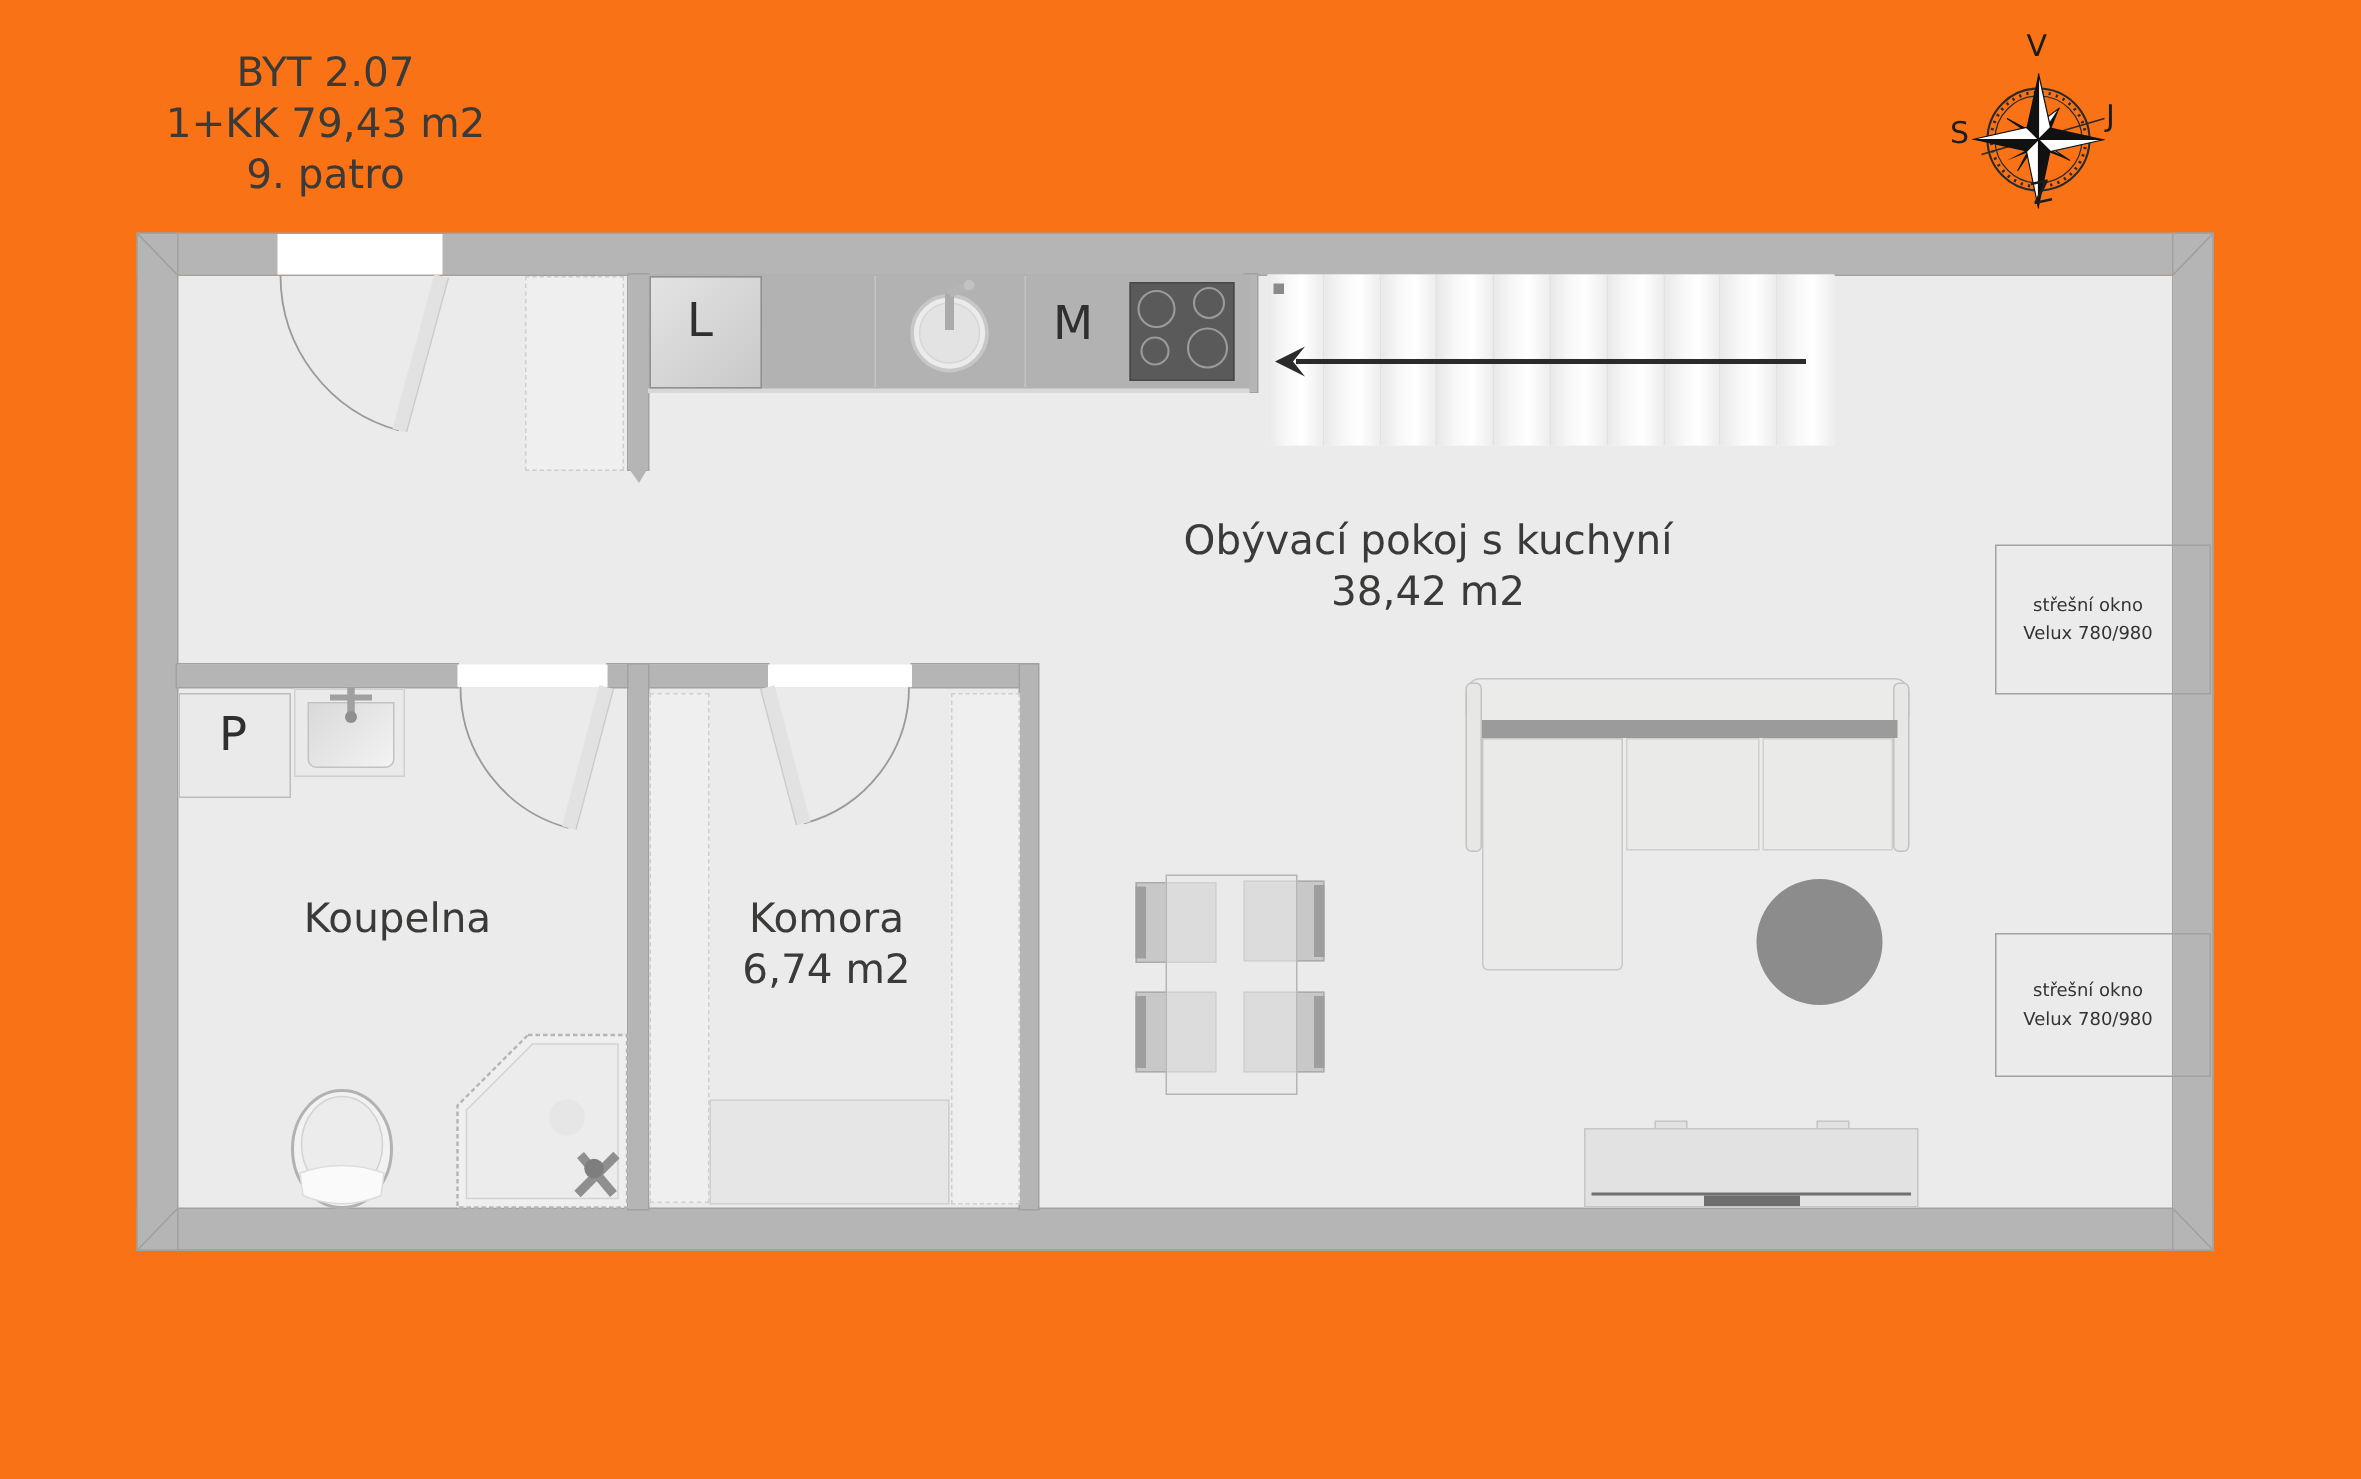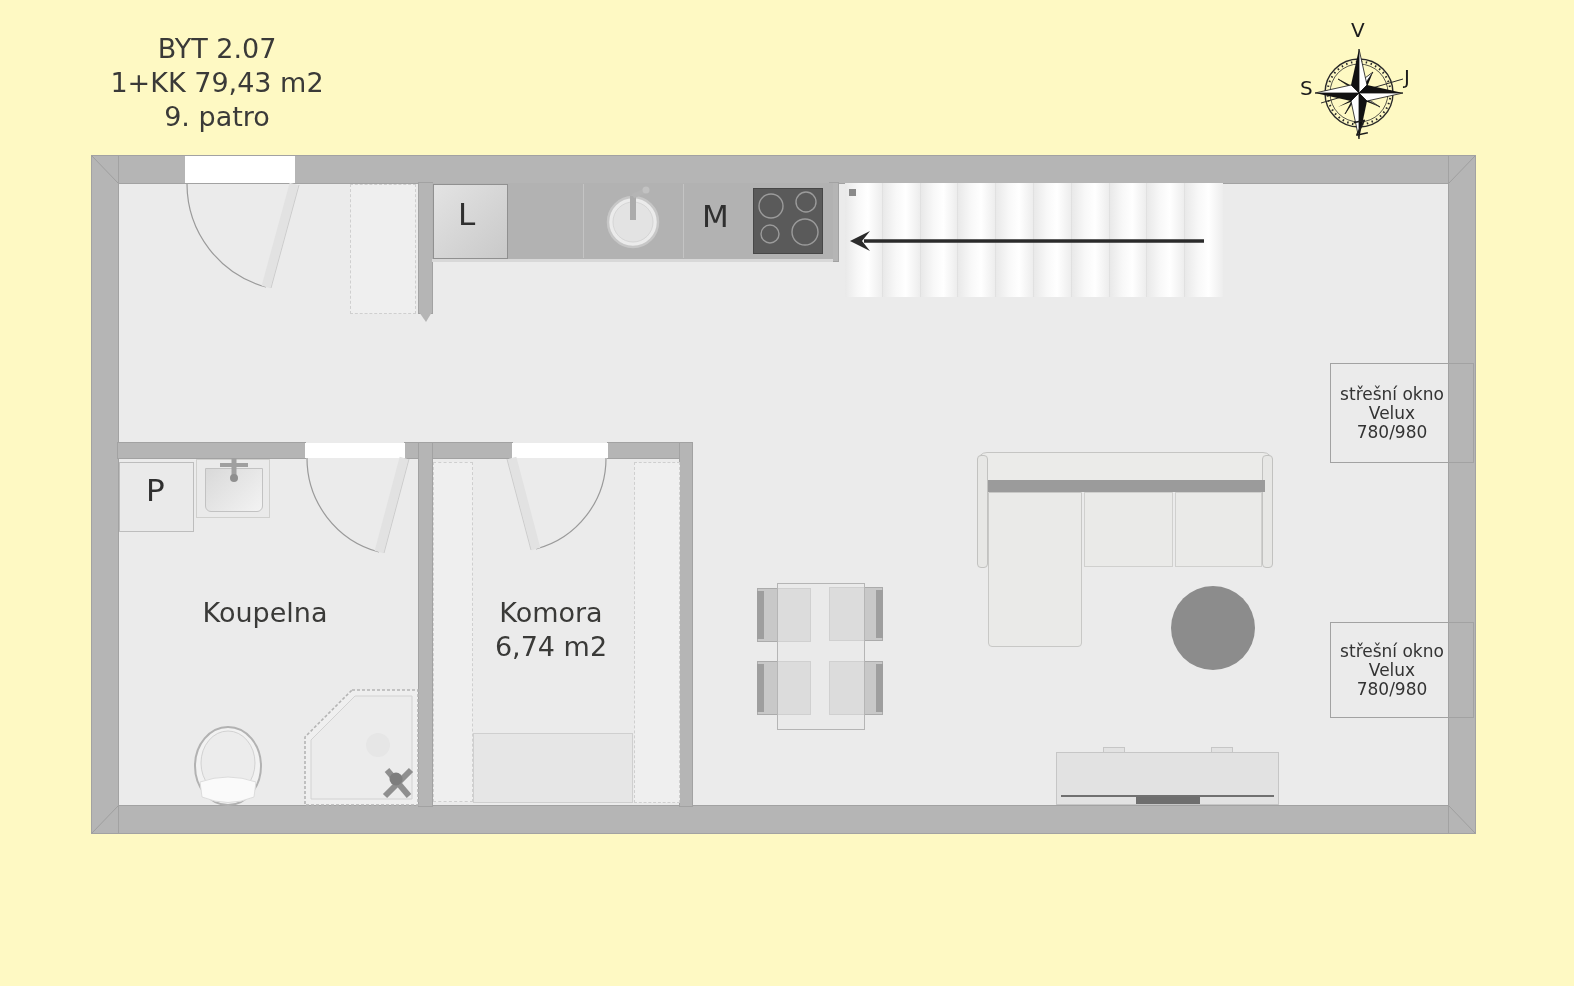--- a/index.html
+++ b/index.html
@@ -1,28 +1,28 @@
 <!DOCTYPE html>
 <html style="--wall: #b5b5b5; --line: #a2a2a2; --floor: #ebebeb; --counter: #b2b2b2; --cooktop: #5a5a5a; --rug: #8c8c8c; --text: #3a3a38; --arrow: #2b2b2b;"><head>
 <meta charset="utf-8">
 <style>
   html,body{margin:0;padding:0;background:#ffffff;}
-  #plan{position:relative;width:1574px;height:986px;background:#fef9c3;overflow:hidden;
+  #plan{position:relative;width:1574px;height:986px;background:#f97316;overflow:hidden;
         font-family:"DejaVu Sans","Liberation Sans",sans-serif;color:var(--text,#3a3a38);}
   .abs{position:absolute;}
   .wall{position:absolute;background:var(--wall,#b5b5b5);outline:1px solid var(--line,#a2a2a2);z-index:2;}
   .gap{position:absolute;background:#ffffff;z-index:3;}
   .floor{position:absolute;background:var(--floor,#ebebeb);z-index:1;}
   .furn{position:absolute;background:#eaeaea;border:1px solid #bdbdbd;z-index:3;box-sizing:border-box;}
   .dash{position:absolute;background:#efefef;border:1px dashed #cfcfcf;z-index:3;box-sizing:border-box;}
   .lbl{position:absolute;text-align:center;z-index:10;line-height:34px;font-size:27px;}
   .biglet{position:absolute;z-index:6;font-size:31px;color:#2f2f2f;}
   .winbox{position:absolute;border:1px solid var(--line,#a2a2a2);z-index:6;box-sizing:border-box;}
   .wintext{position:absolute;left:0;top:0;bottom:0;width:122px;display:flex;flex-direction:column;
-           justify-content:center;text-align:center;font-size:17px;line-height:19px;color:#333;}
+           justify-content:center;text-align:center;font-size:12px;line-height:19px;color:#333;}
   .overlay{position:absolute;left:0;top:0;z-index:5;pointer-events:none;}
   .step{height:100%;box-sizing:border-box;border-right:1px solid #e1e1e1;
         background:linear-gradient(to right,#e9e9e9 0%,#f8f8f8 35%,#ffffff 62%,#ededed 100%);}
   .stairs{position:absolute;display:flex;z-index:3;background:#f6f6f6;}
   .compass-letter{position:absolute;z-index:10;font-size:20px;color:#1c1c1c;}
 </style>
 </head>
 <body>
 
 <div id="plan">
@@ -234,20 +234,24 @@
     <g>
       <polygon points="352,690 418,690 418,805 305,805 305,737" fill="#efefef" stroke="#b5b5b5" stroke-width="1.6" stroke-dasharray="3,2"></polygon>
       <polygon points="355,696 412,696 412,799 311,799 311,740" fill="#ececec" stroke="#d2d2d2" stroke-width="1"></polygon>
       <circle cx="378" cy="745" r="12" fill="#e6e6e6"></circle>
       <line x1="385" y1="796" x2="411" y2="770" stroke="#8f8f8f" stroke-width="6"></line>
       <line x1="387" y1="770" x2="409" y2="796" stroke="#8f8f8f" stroke-width="6"></line>
       <circle cx="396" cy="779" r="6.5" fill="#7e7e7e"></circle>
     </g>
   </svg>
 
+  <div class="lbl" style="left:752px;top:344px;width:400px;">
+    <div>Obývací pokoj s kuchyní</div>
+    <div>38,42 m2</div>
+  </div>
   <div class="lbl" style="left:145px;top:596px;width:240px;">
     <div>Koupelna</div>
   </div>
   <div class="lbl" style="left:431px;top:596px;width:240px;">
     <div>Komora</div>
     <div>6,74 m2</div>
   </div>
 
 </div>
 

